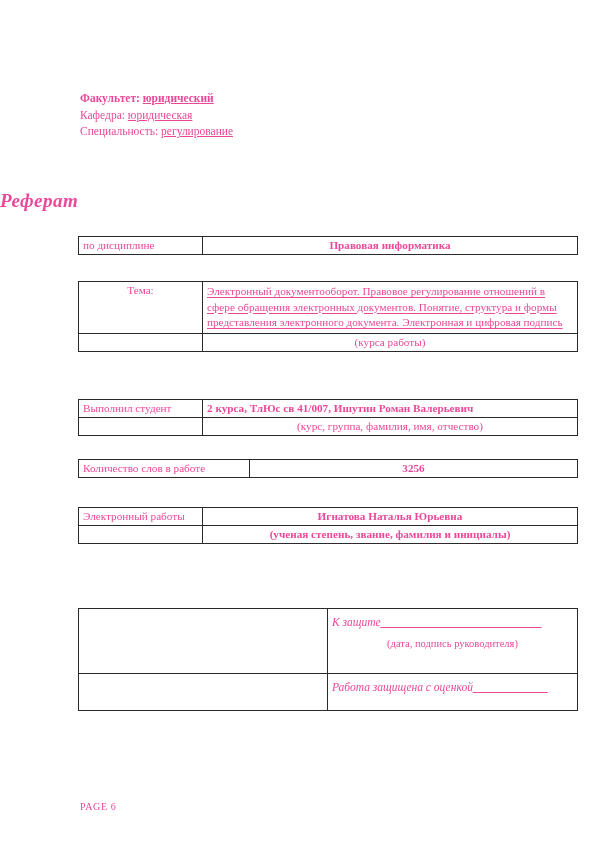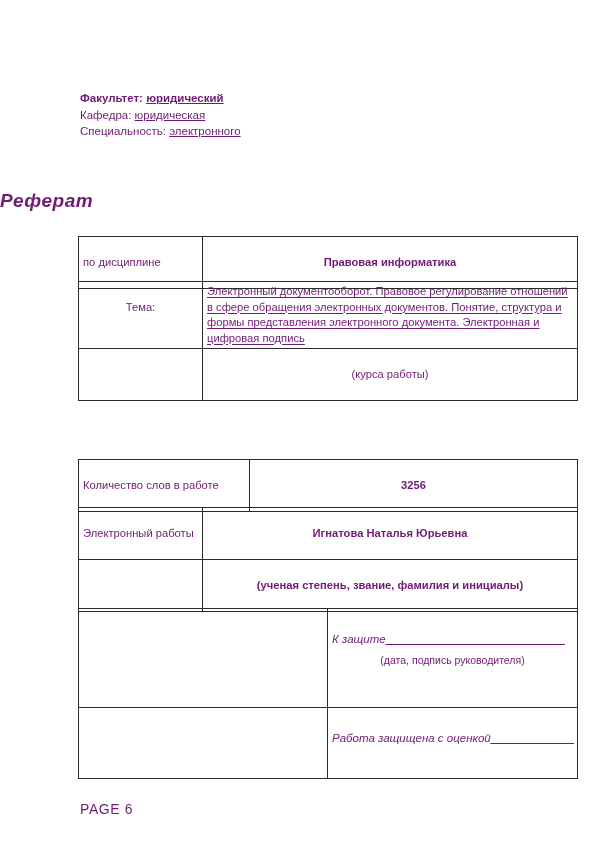--- a/index.html
+++ b/index.html
@@ -5,22 +5,22 @@
   html, body {
     margin: 0;
     padding: 0;
     background: #ffffff;
   }
   .page {
     position: relative;
     width: 600px;
     height: 848px;
     background: #ffffff;
-    font-family: Liberation Sans, sans-serif;
-    color: #701a75;
+    font-family: Liberation Serif, serif;
+    color: #ec4899;
     overflow: hidden;
   }
 
   
   .header-block {
     position: absolute;
     left: 80px;
     top: 90px;
     font-size: 11.5px;
     line-height: 16.5px;
@@ -45,21 +45,21 @@
 
   
   table.doc-table {
     position: absolute;
     border-collapse: collapse;
     table-layout: fixed;
     font-size: 11.2px;
   }
   table.doc-table td {
     border: 1px solid #2a2a2a;
-    padding: 18px 4px;
+    padding: 1px 4px;
     vertical-align: top;
     line-height: 15px;
     margin-left: 6px;
   }
   td.c { text-align: center; }
   td.b { font-weight: bold; }
   td.blank { }
 
   
   #tbl-discipline { left: 78px; top: 236px; width: 500px; }
@@ -116,41 +116,41 @@
     top: 733px;
     text-align: center;
     font-size: 11.5px;
   }
 
   
   .page-footer {
     position: absolute;
     left: 80px;
     top: 801px;
-    font-size: 14px;
+    font-size: 10px;
     letter-spacing: 0.6px;
   }
 </style>
 </head>
 <body>
 
 <div class="page">
 
   <div class="header-block">
     <div class="header-line bold">
       <span class="hdr-label">Факультет:</span>
       <span class="hdr-value">юридический</span>
     </div>
     <div class="header-line">
       <span class="hdr-label">Кафедра:</span>
       <span class="hdr-value">юридическая</span>
     </div>
     <div class="header-line">
       <span class="hdr-label">Специальность:</span>
-      <span class="hdr-value">электронного</span>
+      <span class="hdr-value">регулирование</span>
     </div>
   </div>
 
   <div class="doc-title">Реферат</div>
 
   <table class="doc-table" id="tbl-discipline">
     <tbody>
         <tr>
       <td class="lbl">по дисциплине</td>
       <td class="val c b">Правовая информатика</td>
@@ -166,20 +166,32 @@
         <span class="theme-text">Электронный документооборот. Правовое регулирование отношений в сфере обращения электронных документов. Понятие, структура и формы представления электронного документа. Электронная и цифровая подпись</span>
       </td>
     </tr>
     <tr class="cap-row">
       <td class="blank">&nbsp;</td>
       <td class="c">(курса работы)</td>
     </tr>
   </tbody>
     </table>
 
+  <table class="doc-table" id="tbl-student">
+    <tbody>
+        <tr>
+      <td class="lbl">Выполнил студент</td>
+      <td class="b">2 курса, ТлЮс св 41/007, Ишутин Роман Валерьевич</td>
+    </tr>
+    <tr>
+      <td class="blank">&nbsp;</td>
+      <td class="c">(курс, группа, фамилия, имя, отчество)</td>
+    </tr>
+  </tbody>
+    </table>
 
   <table class="doc-table" id="tbl-words">
     <tbody>
         <tr>
       <td class="lbl">Количество слов в работе</td>
       <td class="c b">3256</td>
     </tr>
   </tbody>
     </table>
 

